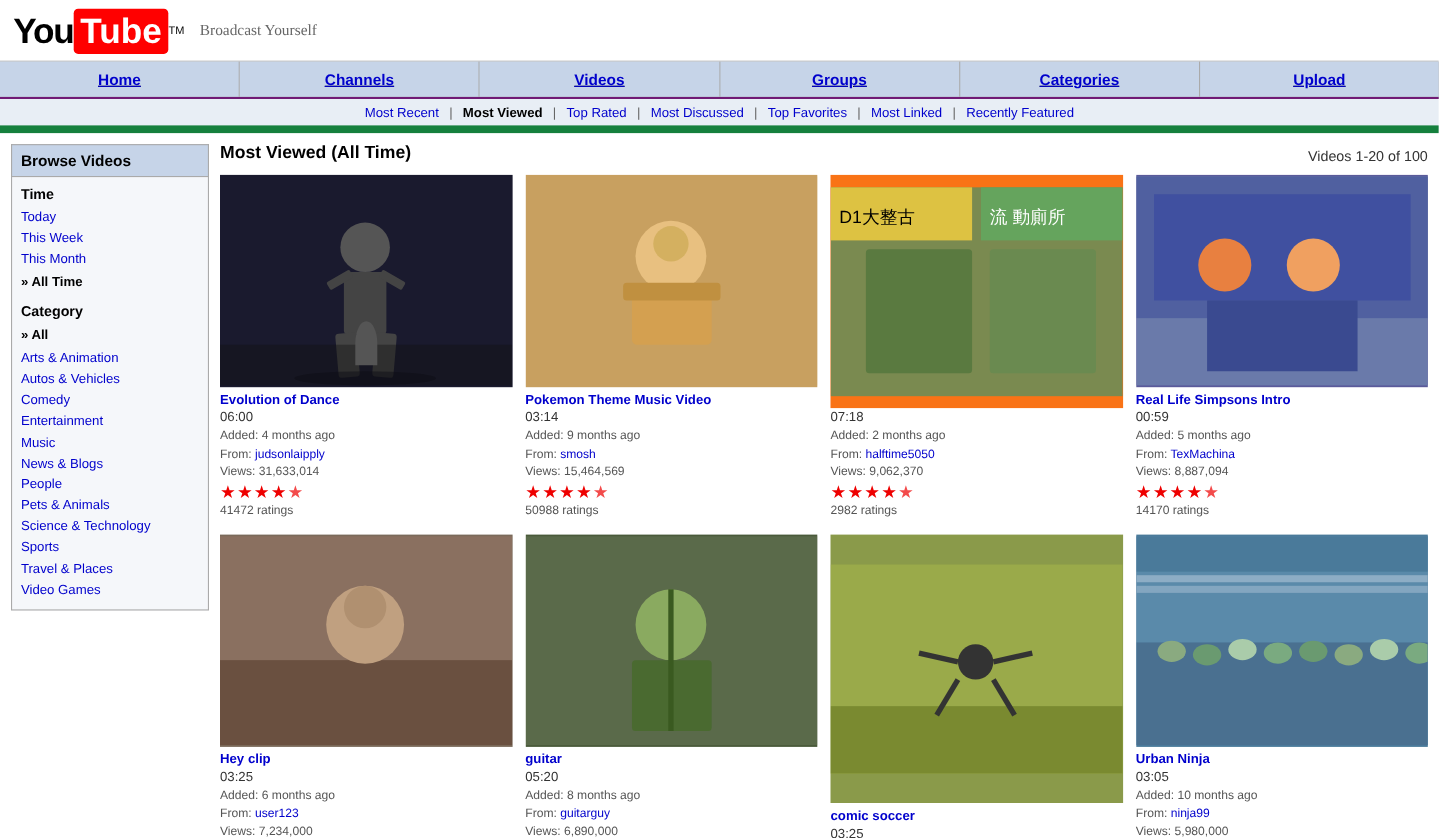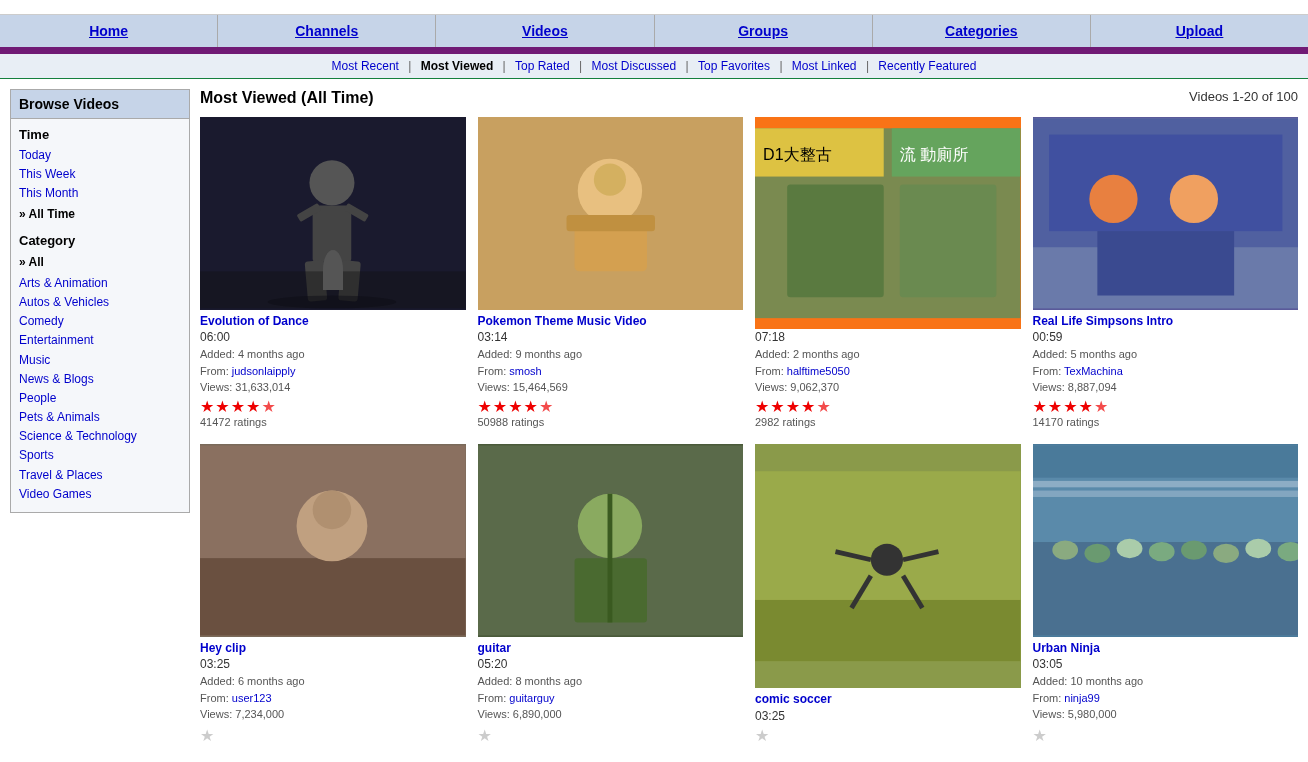--- a/index.html
+++ b/index.html
@@ -16,46 +16,46 @@
     #header-right { display: flex; flex-direction: column; align-items: flex-end; gap: 6px; }
     #top-links { font-size: 12px; }
     #top-links a { color: #00c; text-decoration: none; }
     #top-links span { color: #666; margin: 0 4px; }
     #search-bar { display: flex; align-items: center; gap: 6px; }
     #search-label { font-size: 13px; }
     #search-input { width: 340px; height: 22px; border: 1px solid #999; padding: 2px 4px; font-size: 13px; }
     #search-btn { background: #e8e8e8; border: 1px solid #999; padding: 2px 10px; height: 22px; font-size: 13px; cursor: pointer; }
 
     
-    #nav-bar { display: flex; background: #a3a3a3; border-bottom: 7px solid #701a75; text-decoration: underline; }
+    #nav-bar { display: flex; background: #a3a3a3; border-bottom: 2px solid #701a75; text-decoration: underline; }
     .nav-item { flex: 1; text-align: center; padding: 8px 0; background: #c6d4e8; border-right: 1px solid #aaa; }
     .nav-item a { color: #00c; text-decoration: underline; font-size: 14px; font-weight: bold; }
     .nav-item:last-child { border-right: none; }
 
     
-    #sub-nav { background: #e8eef5; border-bottom: 1px solid #15803d; text-align: center; padding: 5px 0; font-size: 12px; }
+    #sub-nav { background: #e8eef5; border-bottom: 7px solid #15803d; text-align: center; padding: 5px 0; font-size: 12px; }
     #sub-nav a { color: #00c; text-decoration: none; }
     #sub-nav a.active { font-weight: bold; color: #000; text-decoration: none; }
     #sub-nav span { color: #666; margin: 0 6px; }
 
     
     #main { display: flex; padding: 10px 10px 0 10px; gap: 10px; }
 
     
     #sidebar { width: 180px; flex-shrink: 0; }
     #browse-title { background: #c6d4e8; padding: 6px 8px; font-size: 14px; font-weight: bold; border: 1px solid #aaa; border-bottom: none; }
     #browse-content { border: 1px solid #aaa; padding: 8px; background: #f5f7fa; }
     .sidebar-section-title { font-weight: bold; font-size: 13px; margin-top: 8px; margin-bottom: 4px; }
     .sidebar-section-title:first-child { margin-top: 0; }
     .sidebar-link { display: block; color: #00c; text-decoration: none; font-size: 12px; line-height: 1.6; }
     .sidebar-bold { font-weight: bold; font-size: 12px; line-height: 1.8; cursor: pointer; }
 
     
     #videos-area { flex: 1; }
-    #videos-header { display: flex; justify-content: space-between; align-items: flex-start; margin-bottom: 10px; }
+    #videos-header { display: flex; justify-content: space-between; align-items: flex-end; margin-bottom: 10px; }
     #videos-title { font-size: 16px; font-weight: bold; }
     #videos-count { font-size: 13px; color: #333; }
 
     
     #video-grid { display: grid; grid-template-columns: repeat(4, 1fr); gap: 16px 12px; }
     .video-item { display: flex; flex-direction: column; }
     .video-thumb { width: 100%; height: 118px; background: #555; overflow: hidden; position: relative; cursor: pointer; }
     
     .thumb-1-content { position: relative; width: 100%; height: 100%; background: #1a1a2e; }
     .thumb-1-content::after { content: ''; position: absolute; bottom: 20px; left: 50%; transform: translateX(-50%); width: 20px; height: 40px; background: #555; border-radius: 50% 50% 0 0; }
@@ -76,20 +76,28 @@
     .star-half { color: #e00; font-size: 16px; line-height: 1; opacity: 0.7; }
     .video-ratings { font-size: 11px; color: #555; margin-top: 1px; }
 
     
     body { overflow-y: scroll; }
   </style>
 </head>
 <body>
 
 <div id="header">
+  <div id="logo-area">
+    <div id="logo-youtube">
+      <span id="logo-you">You</span>
+        <span id="logo-tube">Tube</span>
+        <span id="logo-tm">TM</span>
+    </div>
+    <span id="logo-tagline">Broadcast Yourself</span>
+  </div>
 </div>
 
 <div id="nav-bar">
   <div class="nav-item"><a>Home</a></div>
   <div class="nav-item"><a>Channels</a></div>
   <div class="nav-item"><a>Videos</a></div>
   <div class="nav-item"><a>Groups</a></div>
   <div class="nav-item"><a>Categories</a></div>
   <div class="nav-item"><a>Upload</a></div>
 </div>

